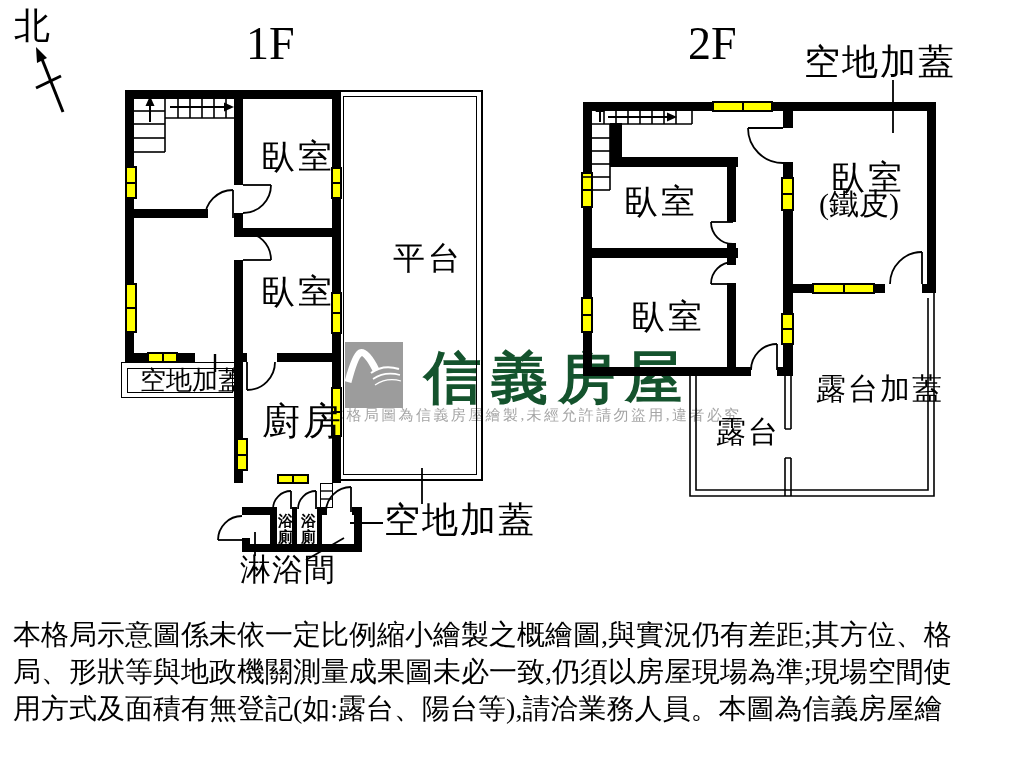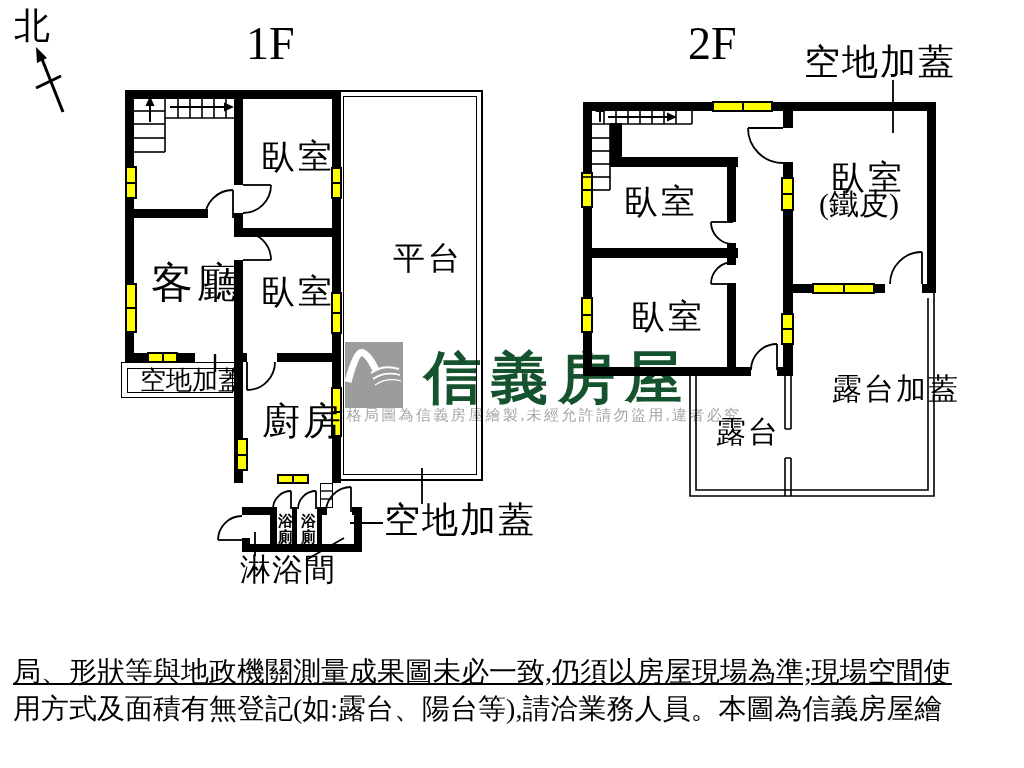--- a/index.html
+++ b/index.html
@@ -207,34 +207,34 @@
       <path d="M306,560 L344,538"></path>
       <path d="M893,80 L893,133"></path>
     </g>
   </svg>
 
   <div class="lbl" style="left:14px;top:8px;font-size:36px;">北</div>
   <div class="lbl" style="left:246px;top:20px;font-size:46px;">1F</div>
   <div class="lbl" style="left:688px;top:20px;font-size:46px;">2F</div>
 
   <div class="lbl" style="left:261px;top:139px;font-size:34px;letter-spacing:3px;">臥室</div>
-  <div class="lbl" style="left:151px;top:261px;font-size:42px;letter-spacing:4px;">客廳</div>
   <div class="lbl" style="left:261px;top:274px;font-size:34px;letter-spacing:3px;">臥室</div>
   <div class="lbl" style="left:393px;top:242px;font-size:32px;letter-spacing:3px;">平台</div>
   <div class="lbl" style="left:140px;top:367px;font-size:26px;">空地加蓋</div>
   <div class="lbl" style="left:262px;top:402px;font-size:38px;letter-spacing:3px;">廚房</div>
   <div class="lbl vtext" style="left:277px;top:513px;width:17px;font-size:15px;line-height:16px;">浴廁</div>
   <div class="lbl vtext" style="left:300px;top:513px;width:17px;font-size:15px;line-height:16px;">浴廁</div>
   <div class="lbl" style="left:240px;top:554px;font-size:31px;letter-spacing:1px;">淋浴間</div>
   <div class="lbl" style="left:384px;top:502px;font-size:36px;letter-spacing:2px;">空地加蓋</div>
 
   <div class="lbl" style="left:624px;top:184px;font-size:34px;letter-spacing:3px;">臥室</div>
   <div class="lbl" style="left:631px;top:299px;font-size:34px;letter-spacing:3px;">臥室</div>
   <div class="lbl" style="left:831px;top:160px;font-size:34px;letter-spacing:3px;">臥室</div>
   <div class="lbl" style="left:819px;top:188px;font-size:30px;">(鐵皮)</div>
   <div class="lbl" style="left:716px;top:416px;font-size:30px;letter-spacing:2px;text-align:center;">露台</div>
-  <div class="lbl" style="left:816px;top:373px;font-size:30px;letter-spacing:2px;margin-left:16px;">露台加蓋</div>
+  <div class="lbl" style="left:816px;top:373px;font-size:30px;letter-spacing:2px;">露台加蓋</div>
   <div class="lbl" style="left:804px;top:44px;font-size:36px;letter-spacing:2px;">空地加蓋</div>
 
-  <div class="disc" style="left:13px;top:653px;font-size:28px;text-decoration:underline;">局、形狀等與地政機關測量成果圖未必一致,仍須以房屋現場為準;現場空間使</div>
+  <div class="disc" style="left:13px;top:616px;font-size:28px;">本格局示意圖係未依一定比例縮小繪製之概繪圖,與實況仍有差距;其方位、格</div>
+  <div class="disc" style="left:13px;top:653px;font-size:28px;">局、形狀等與地政機關測量成果圖未必一致,仍須以房屋現場為準;現場空間使</div>
   <div class="disc" style="left:13px;top:690px;font-size:28px;">用方式及面積有無登記(如:露台、陽台等),請洽業務人員。本圖為信義房屋繪</div>
 
 </div>
 
 </body></html>

